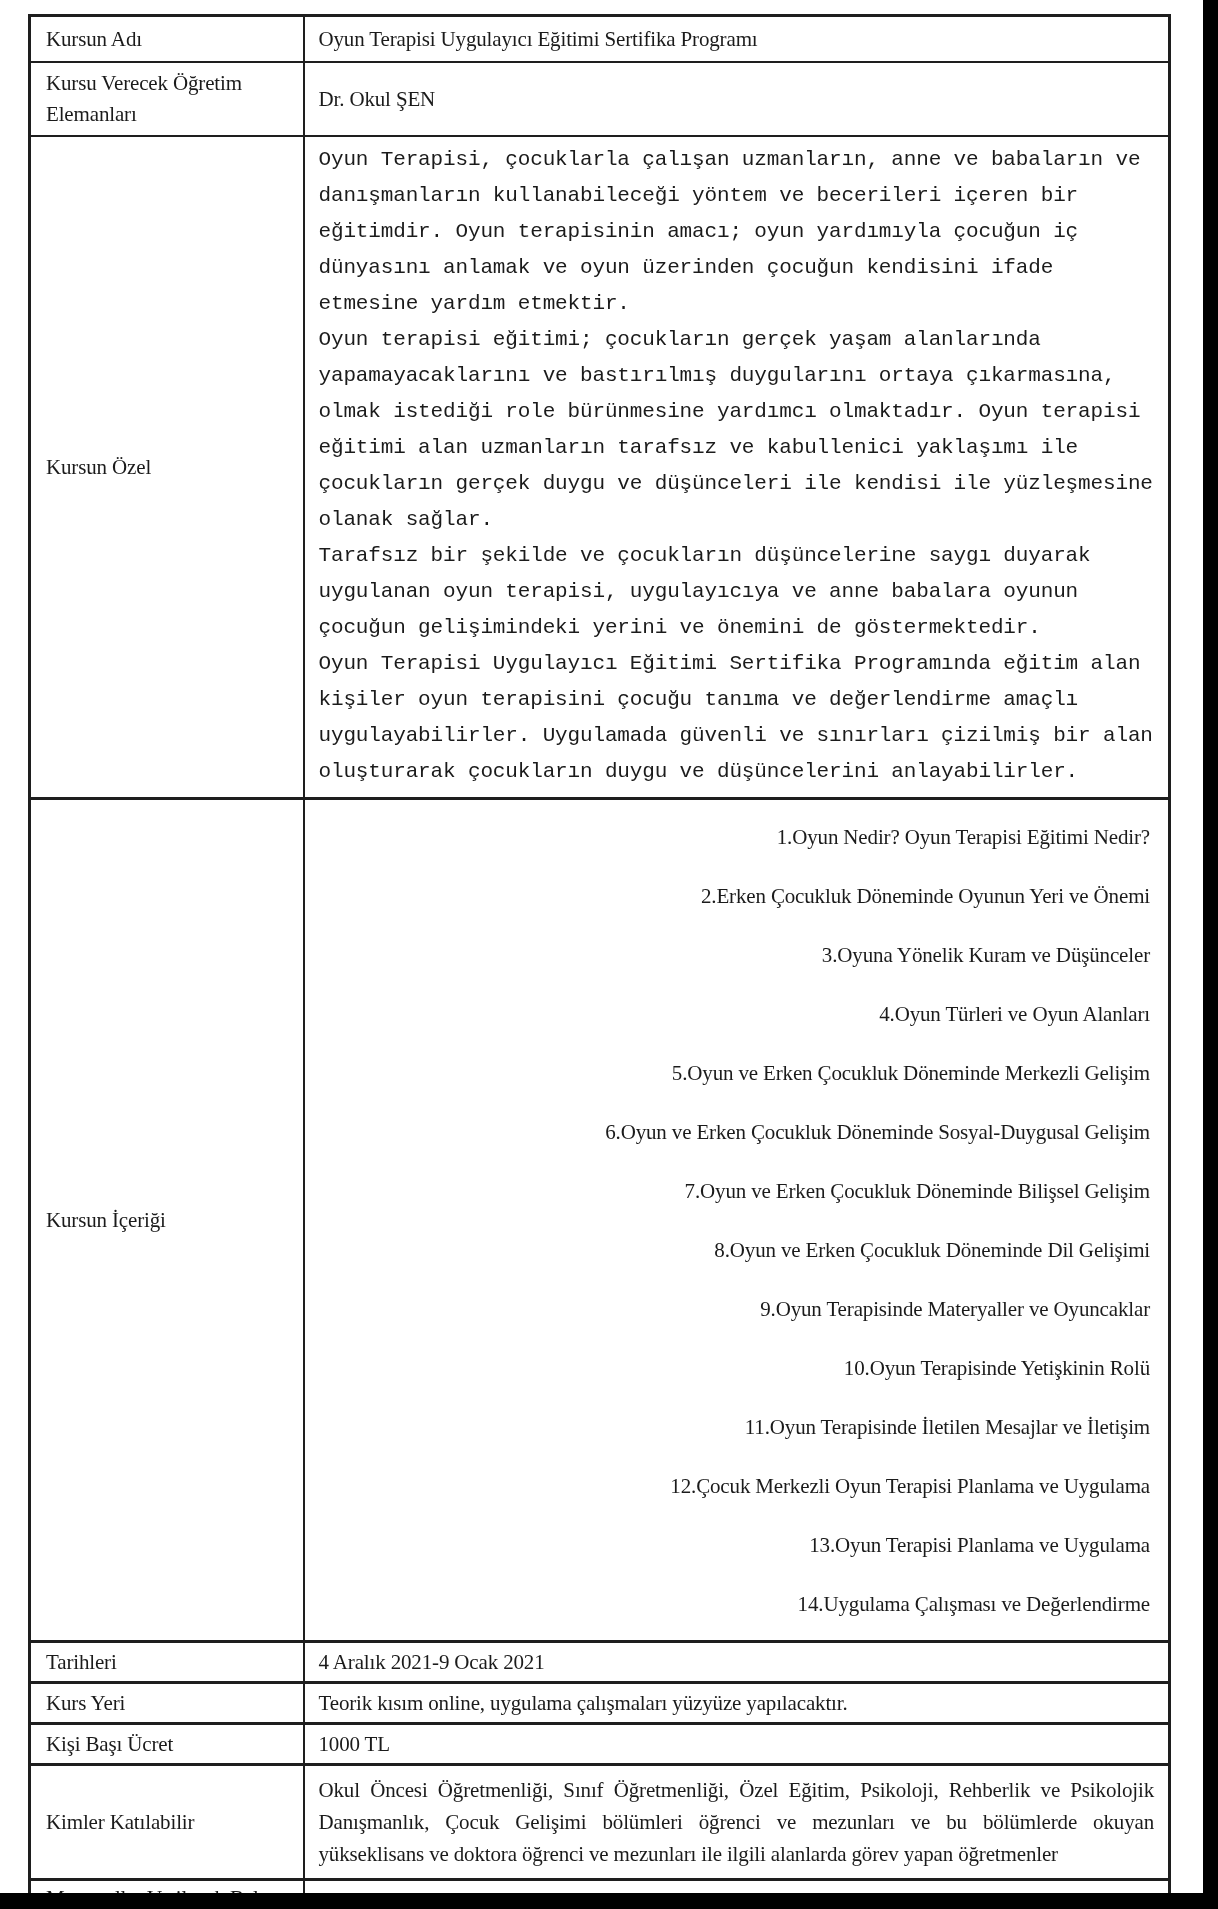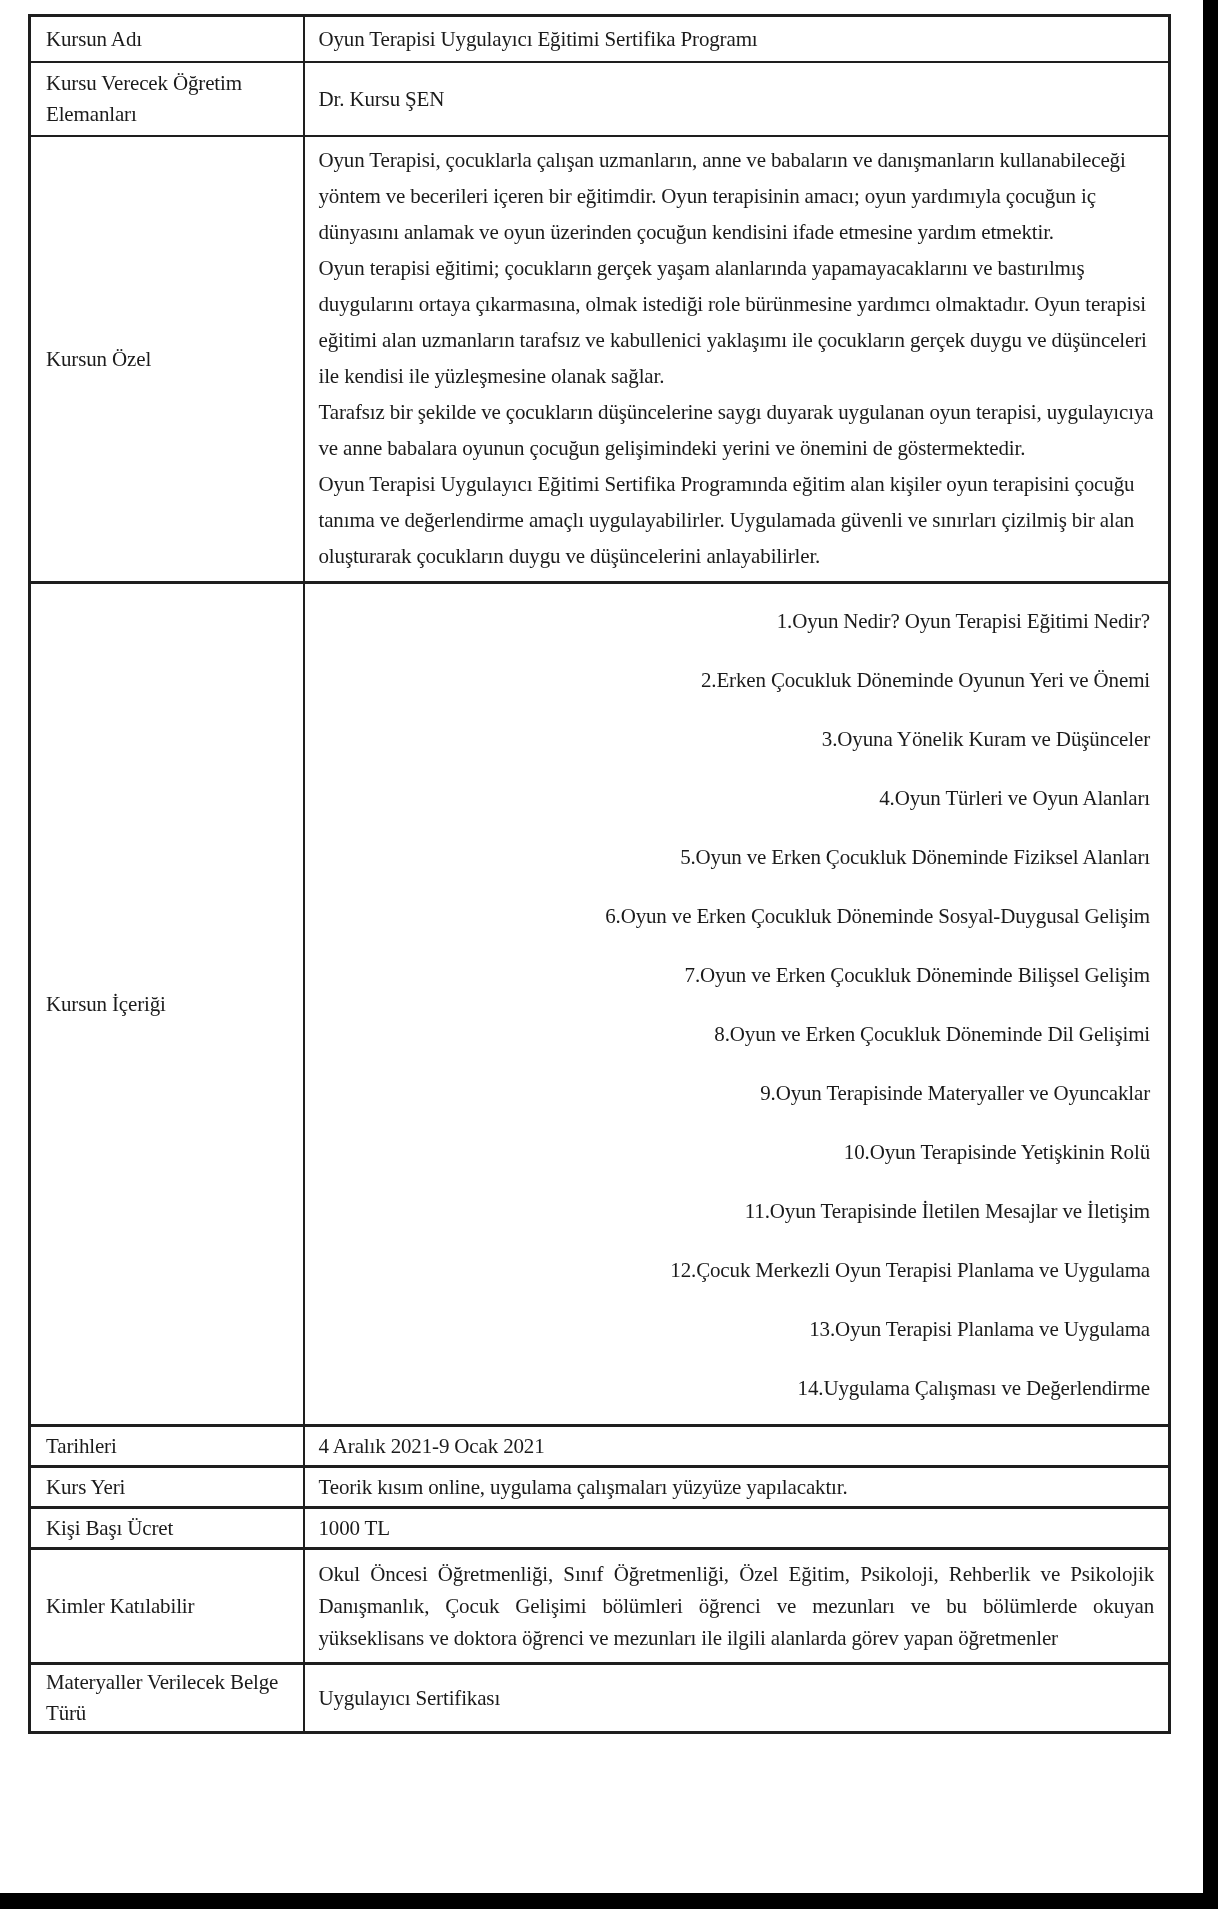--- a/index.html
+++ b/index.html
@@ -57,20 +57,21 @@
   tr.simple td { height: 34px; }
   tr.r-name td { height: 40px; }
   tr.r-instructor td { height: 68px; }
   tr.thick td { border-top-width: 3px; }
 
   td.purpose-cell { padding: 5px 14px 7px 14px; }
   td.purpose-cell p {
     margin: 0;
     line-height: 36px;
     text-align: left;
+    font-family: Liberation Mono, monospace;
   }
 
   td.content-cell { height: 820px; padding: 10px 14px; }
   ol.content-list {
     list-style: none;
     margin: 4px;
     padding: 0 0 0 106px;
     text-align: right;
   }
   ol.content-list li {
@@ -101,42 +102,42 @@
       </colgroup>
 
     <tbody>
         <tr class="r-name">
       <td class="label">Kursun Adı</td>
       <td class="value">Oyun Terapisi Uygulayıcı Eğitimi Sertifika Programı</td>
     </tr>
 
     <tr class="r-instructor">
       <td class="label">Kursu Verecek Öğretim Elemanları</td>
-      <td class="value">Dr. Kursu ŞEN</td>
+      <td class="value">Dr. Okul ŞEN</td>
     </tr>
 
     <tr>
       <td class="label">Kursun Özel</td>
       <td class="value purpose-cell">
         <p>Oyun Terapisi, çocuklarla çalışan uzmanların, anne ve babaların ve danışmanların kullanabileceği yöntem ve becerileri içeren bir eğitimdir. Oyun terapisinin amacı; oyun yardımıyla çocuğun iç dünyasını anlamak ve oyun üzerinden çocuğun kendisini ifade etmesine yardım etmektir.</p>
         <p>Oyun terapisi eğitimi; çocukların gerçek yaşam alanlarında yapamayacaklarını ve bastırılmış duygularını ortaya çıkarmasına, olmak istediği role bürünmesine yardımcı olmaktadır. Oyun terapisi eğitimi alan uzmanların tarafsız ve kabullenici yaklaşımı ile çocukların gerçek duygu ve düşünceleri ile kendisi ile yüzleşmesine olanak sağlar.</p>
         <p>Tarafsız bir şekilde ve çocukların düşüncelerine saygı duyarak uygulanan oyun terapisi, uygulayıcıya ve anne babalara oyunun çocuğun gelişimindeki yerini ve önemini de göstermektedir.</p>
         <p>Oyun Terapisi Uygulayıcı Eğitimi Sertifika Programında eğitim alan kişiler oyun terapisini çocuğu tanıma ve değerlendirme amaçlı uygulayabilirler. Uygulamada güvenli ve sınırları çizilmiş bir alan oluşturarak çocukların duygu ve düşüncelerini anlayabilirler.</p>
       </td>
     </tr>
 
     <tr class="thick">
       <td class="label">Kursun İçeriği</td>
       <td class="value content-cell">
         <ol class="content-list">
           <li><span class="num">1.</span><span>Oyun Nedir? Oyun Terapisi Eğitimi Nedir?</span></li>
           <li><span class="num">2.</span><span>Erken Çocukluk Döneminde Oyunun Yeri ve Önemi</span></li>
           <li><span class="num">3.</span><span>Oyuna Yönelik Kuram ve Düşünceler</span></li>
           <li><span class="num">4.</span><span>Oyun Türleri ve Oyun Alanları</span></li>
-          <li><span class="num">5.</span><span>Oyun ve Erken Çocukluk Döneminde Fiziksel Alanları</span></li>
+          <li><span class="num">5.</span><span>Oyun ve Erken Çocukluk Döneminde Merkezli Gelişim</span></li>
           <li><span class="num">6.</span><span>Oyun ve Erken Çocukluk Döneminde Sosyal-Duygusal Gelişim</span></li>
           <li><span class="num">7.</span><span>Oyun ve Erken Çocukluk Döneminde Bilişsel Gelişim</span></li>
           <li><span class="num">8.</span><span>Oyun ve Erken Çocukluk Döneminde Dil Gelişimi</span></li>
           <li><span class="num">9.</span><span>Oyun Terapisinde Materyaller ve Oyuncaklar</span></li>
           <li><span class="num">10.</span><span>Oyun Terapisinde Yetişkinin Rolü</span></li>
           <li><span class="num">11.</span><span>Oyun Terapisinde İletilen Mesajlar ve İletişim</span></li>
           <li><span class="num">12.</span><span>Çocuk Merkezli Oyun Terapisi Planlama ve Uygulama</span></li>
           <li><span class="num">13.</span><span>Oyun Terapisi Planlama ve Uygulama</span></li>
           <li><span class="num">14.</span><span>Uygulama Çalışması ve Değerlendirme</span></li>
         </ol>

